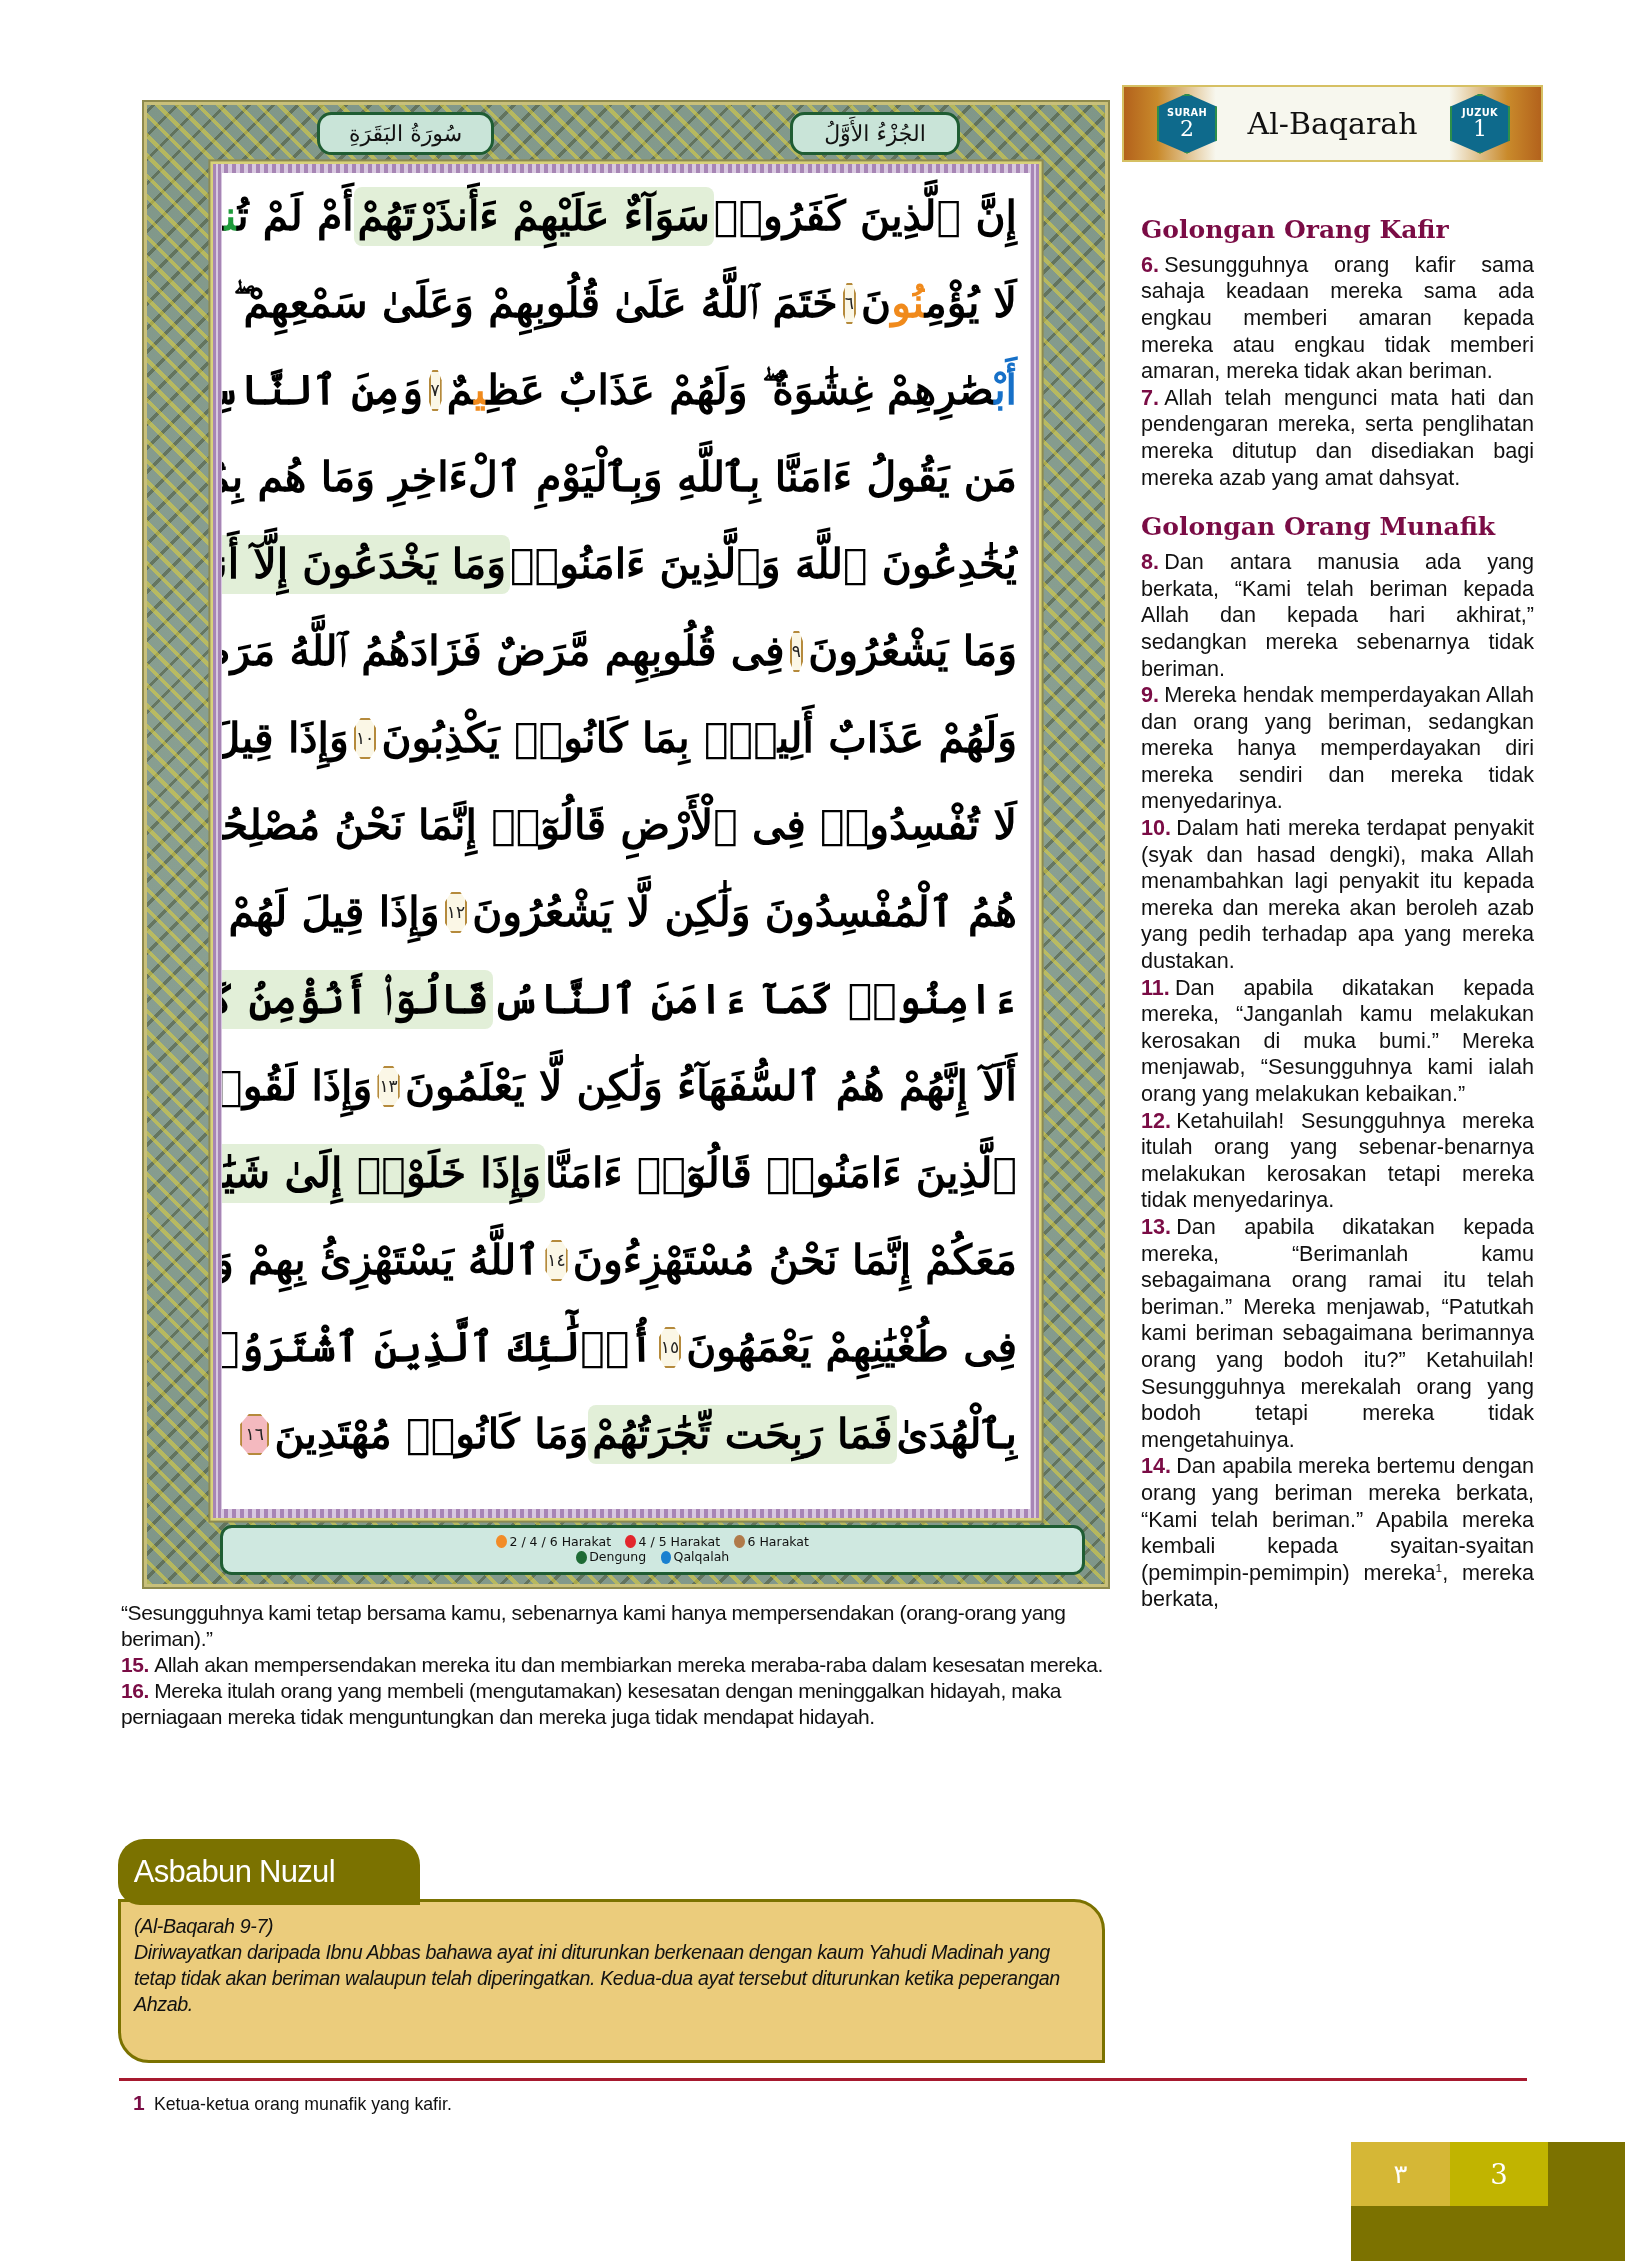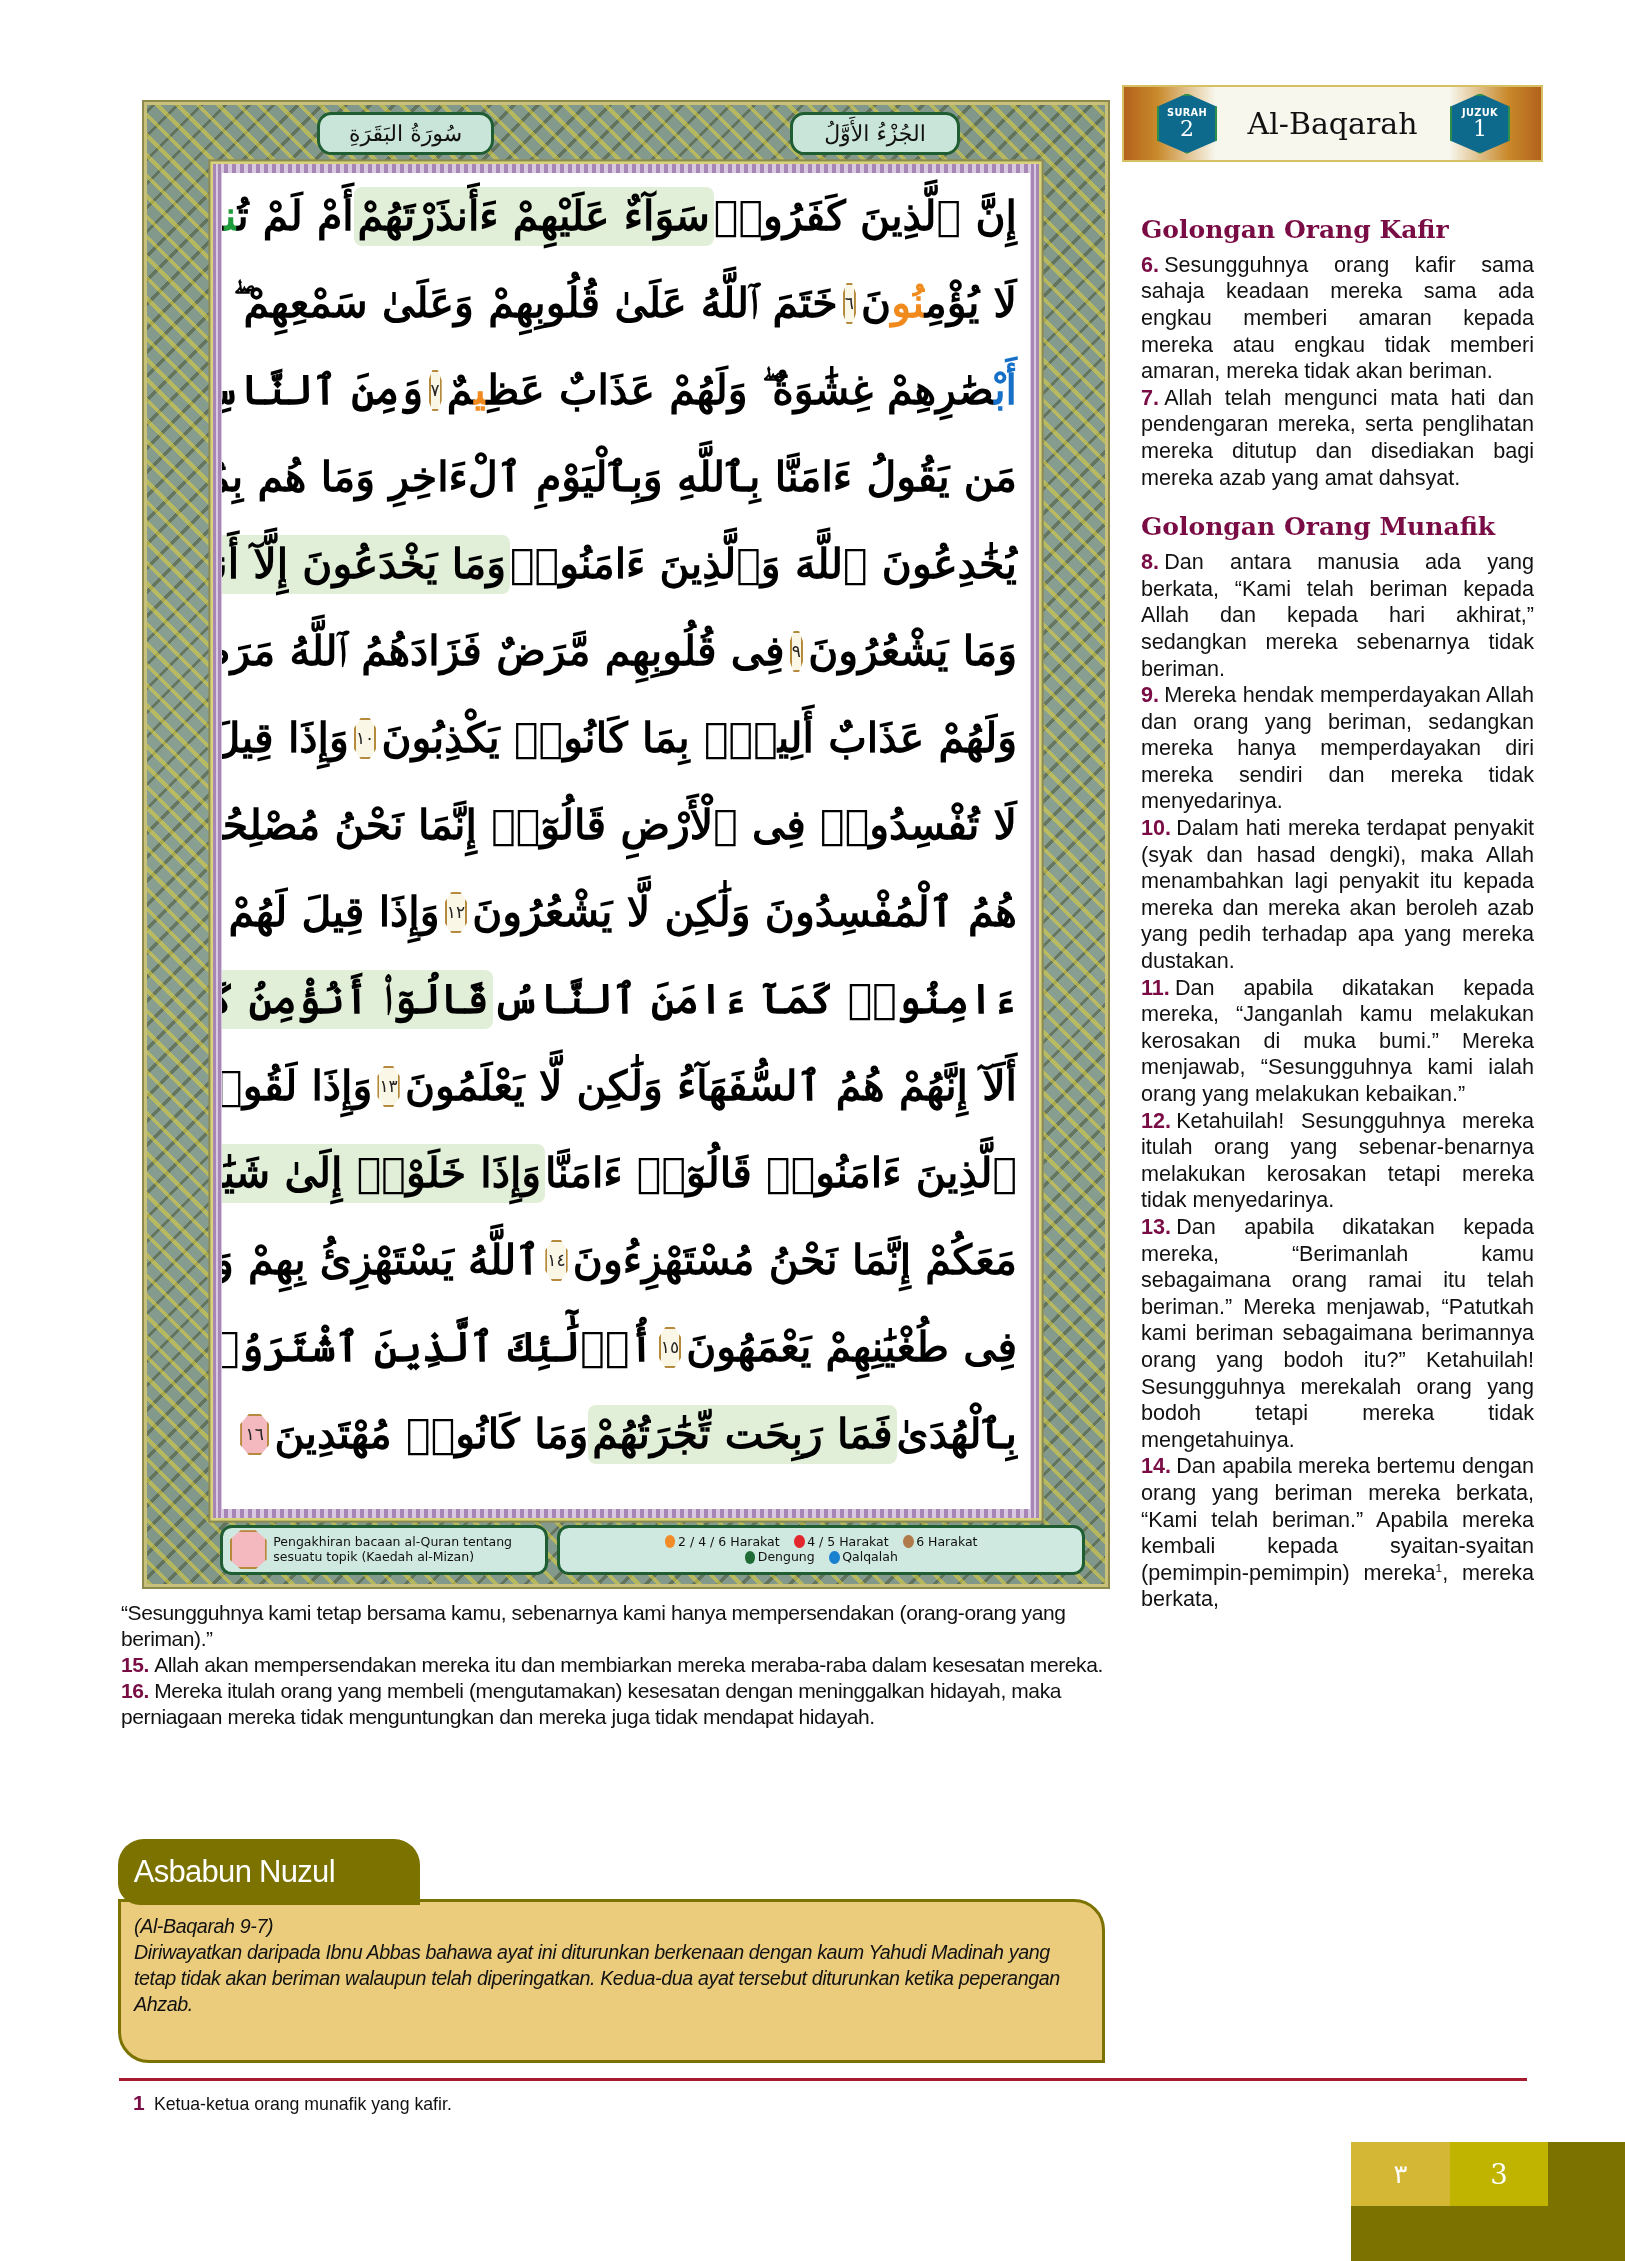--- a/index.html
+++ b/index.html
@@ -239,24 +239,20 @@
     </div>
     <div class="ayat-line">
       <span>بِٱلْهُدَىٰ</span>
       <span class="hl">فَمَا رَبِحَت تِّجَٰرَتُهُمْ</span>
       <span>وَمَا كَانُوا۟ مُهْتَدِينَ</span>
       <span class="ayah-marker end">١٦</span>
     </div>
   </div>
 
   <div class="legend-bar">
-    <div class="legend-box legend-left">
-      <span class="mizan-icon"></span>
-      <span>Pengakhiran bacaan al-Quran tentang sesuatu topik (Kaedah al-Mizan)</span>
-    </div>
     <div class="legend-box legend-right">
       <div class="legend-row">
         <span class="legend-item">
           <span class="dot" style="background:#f28c28"></span>
           <span>2 / 4 / 6 Harakat</span>
         </span>
         <span class="legend-item">
           <span class="dot" style="background:#e2262c"></span>
           <span>4 / 5 Harakat</span>
         </span>

